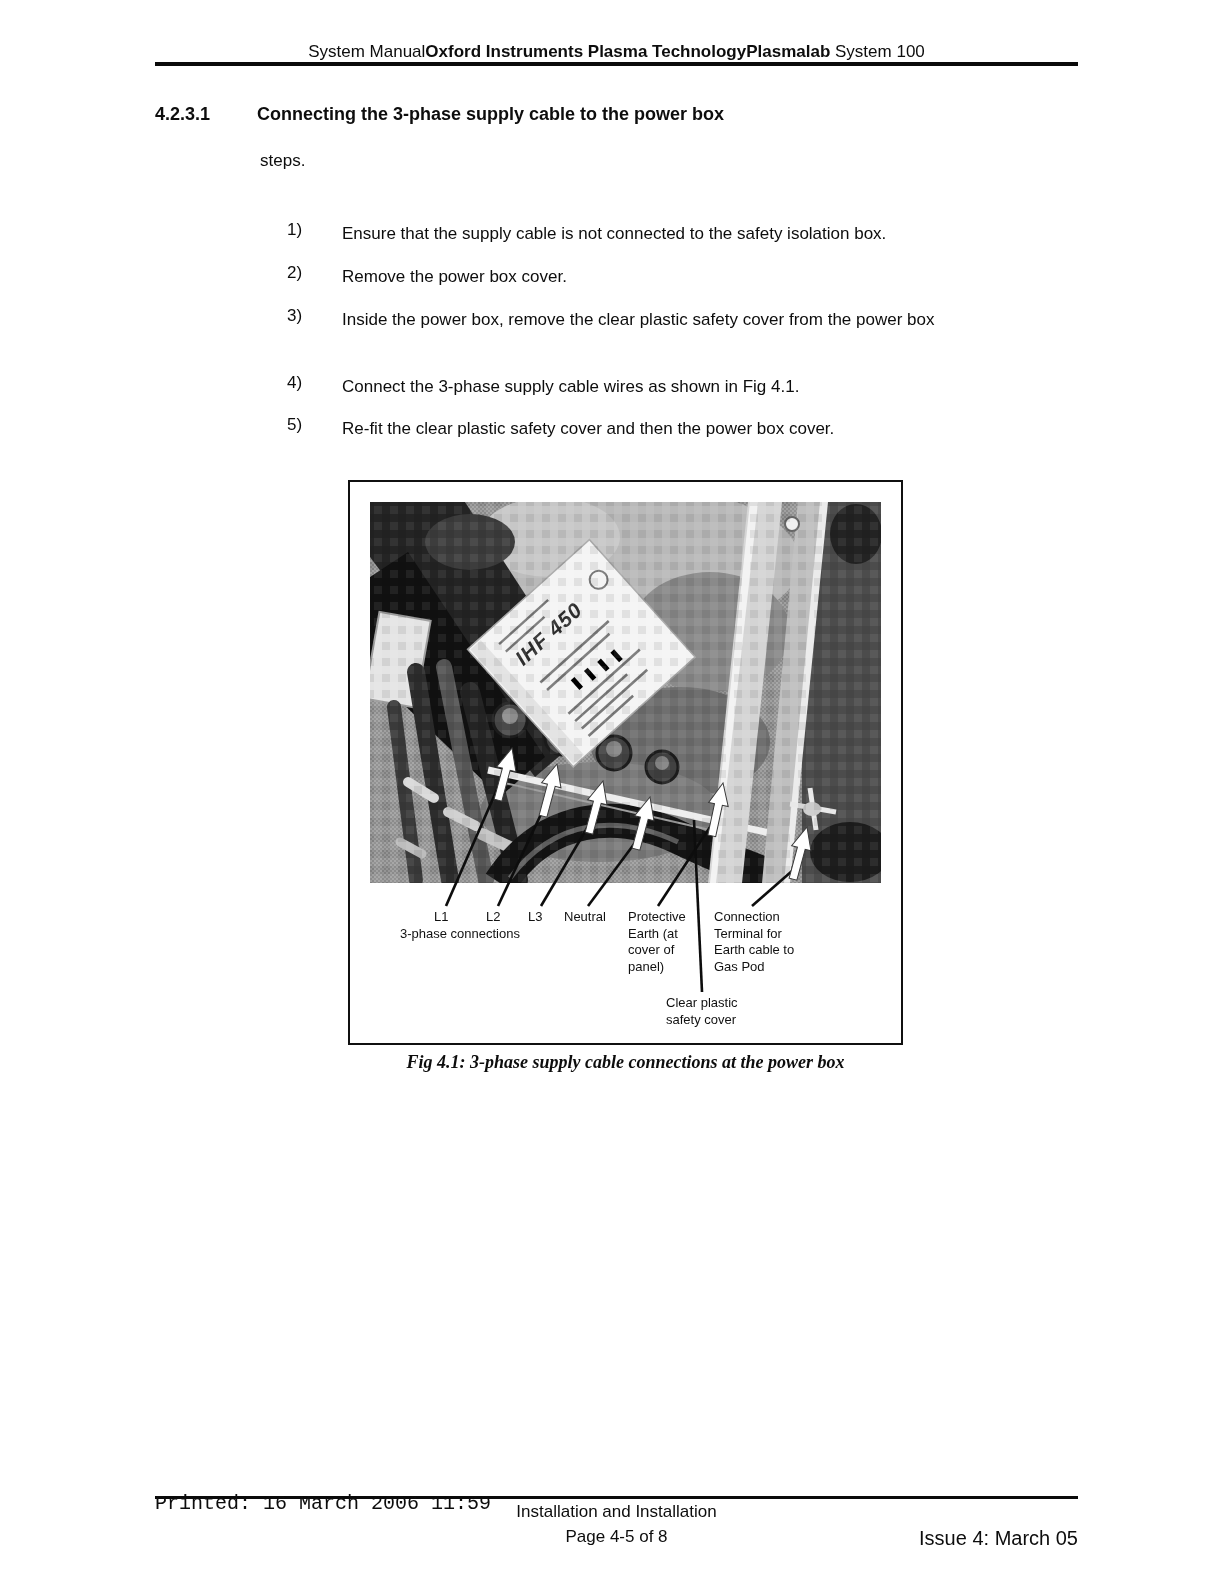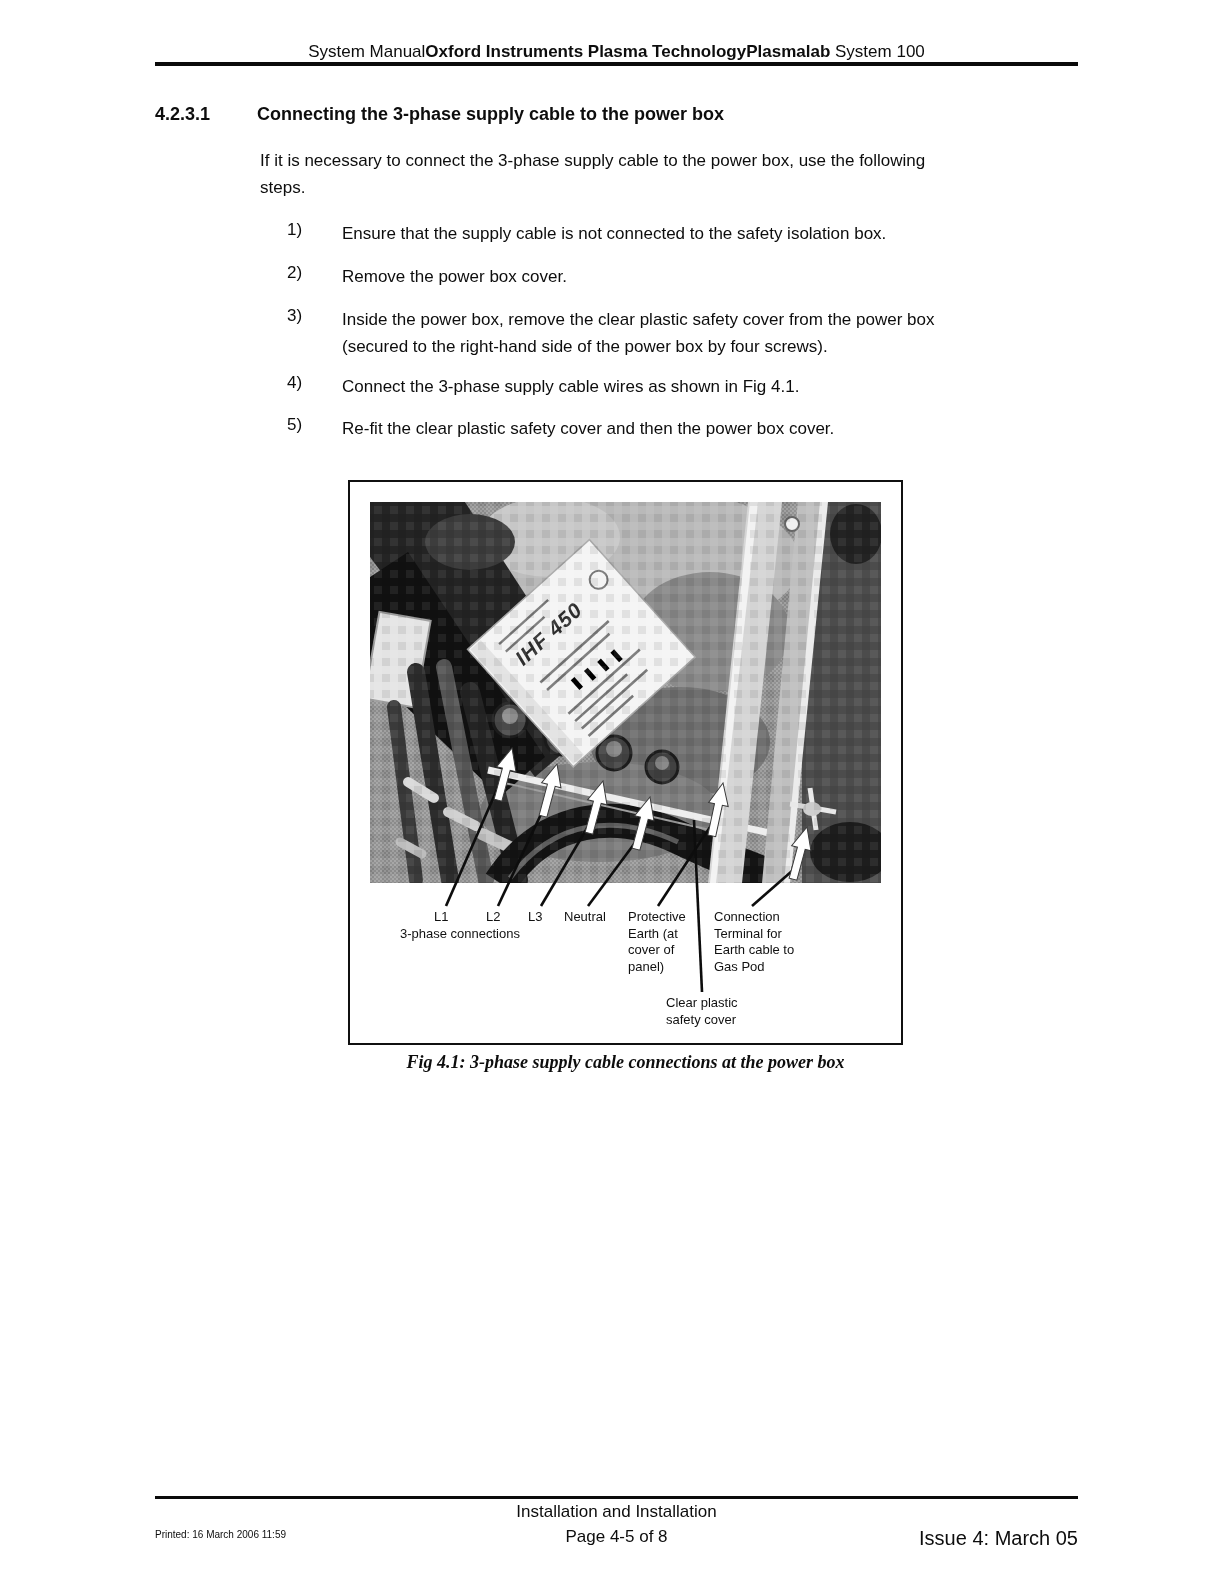--- a/index.html
+++ b/index.html
@@ -29,56 +29,54 @@
   .figure{left:348px;top:480px;width:551px;height:561px;border:2px solid #101010;background:#fff;}
   .figure svg{position:absolute;left:0;top:0;}
   .co{position:absolute;font-size:13px;font-weight:normal;line-height:16.5px;white-space:nowrap;color:#111;}
 
   .caption{left:348px;top:1052px;width:555px;text-align:center;
     font-family:"Liberation Serif",serif;font-style:italic;font-weight:bold;font-size:18px;}
 
   
   .f-rule{left:155px;width:923px;height:3px;background:#0a0a0a;top:1496px;}
   .f-center1{left:155px;width:923px;top:1502px;text-align:center;font-size:17px;}
-  .f-left{left:155px;top:1529px;font-size:10px;}
+  .f-left{left:155px;top:1492px;font-size:20px;font-family:Liberation Mono, monospace;}
   .f-page{left:155px;width:923px;top:1527px;text-align:center;font-size:17px;}
   .f-right{top:1527px;right:146px;font-size:20px;margin-left:20px;}
 </style>
 </head>
 <body>
 
 <div class="abs hdr">
   <span>System Manual</span>
   <span class="c">Oxford Instruments Plasma Technology</span>
   <span><span class="brand">Plasmalab</span><span> System 100</span></span>
 </div>
 <div class="abs rule" style="top:62px"></div>
 
 <div class="abs sec-num">4.2.3.1</div>
 <div class="abs sec-title">Connecting the 3-phase supply cable to the power box</div>
 
 <div class="abs para">
-  <div>If it is necessary to connect the 3-phase supply cable to the power box, use the following</div>
   <div>steps.</div>
 </div>
 
 <div>
   <div>
     <span class="step-num" style="top:220px">1)</span>
     <div class="step-txt" style="top:220px">Ensure that the supply cable is not connected to the safety isolation box.</div>
   </div>
   <div>
     <span class="step-num" style="top:263px">2)</span>
     <div class="step-txt" style="top:263px">Remove the power box cover.</div>
   </div>
   <div>
     <span class="step-num" style="top:306px">3)</span>
     <div class="step-txt" style="top:306px">
       <div>Inside the power box, remove the clear plastic safety cover from the power box</div>
-      <div>(secured to the right-hand side of the power box by four screws).</div>
     </div>
   </div>
   <div>
     <span class="step-num" style="top:373px">4)</span>
     <div class="step-txt" style="top:373px">Connect the 3-phase supply cable wires as shown in Fig 4.1.</div>
   </div>
   <div>
     <span class="step-num" style="top:415px">5)</span>
     <div class="step-txt" style="top:415px">Re-fit the clear plastic safety cover and then the power box cover.</div>
   </div>

